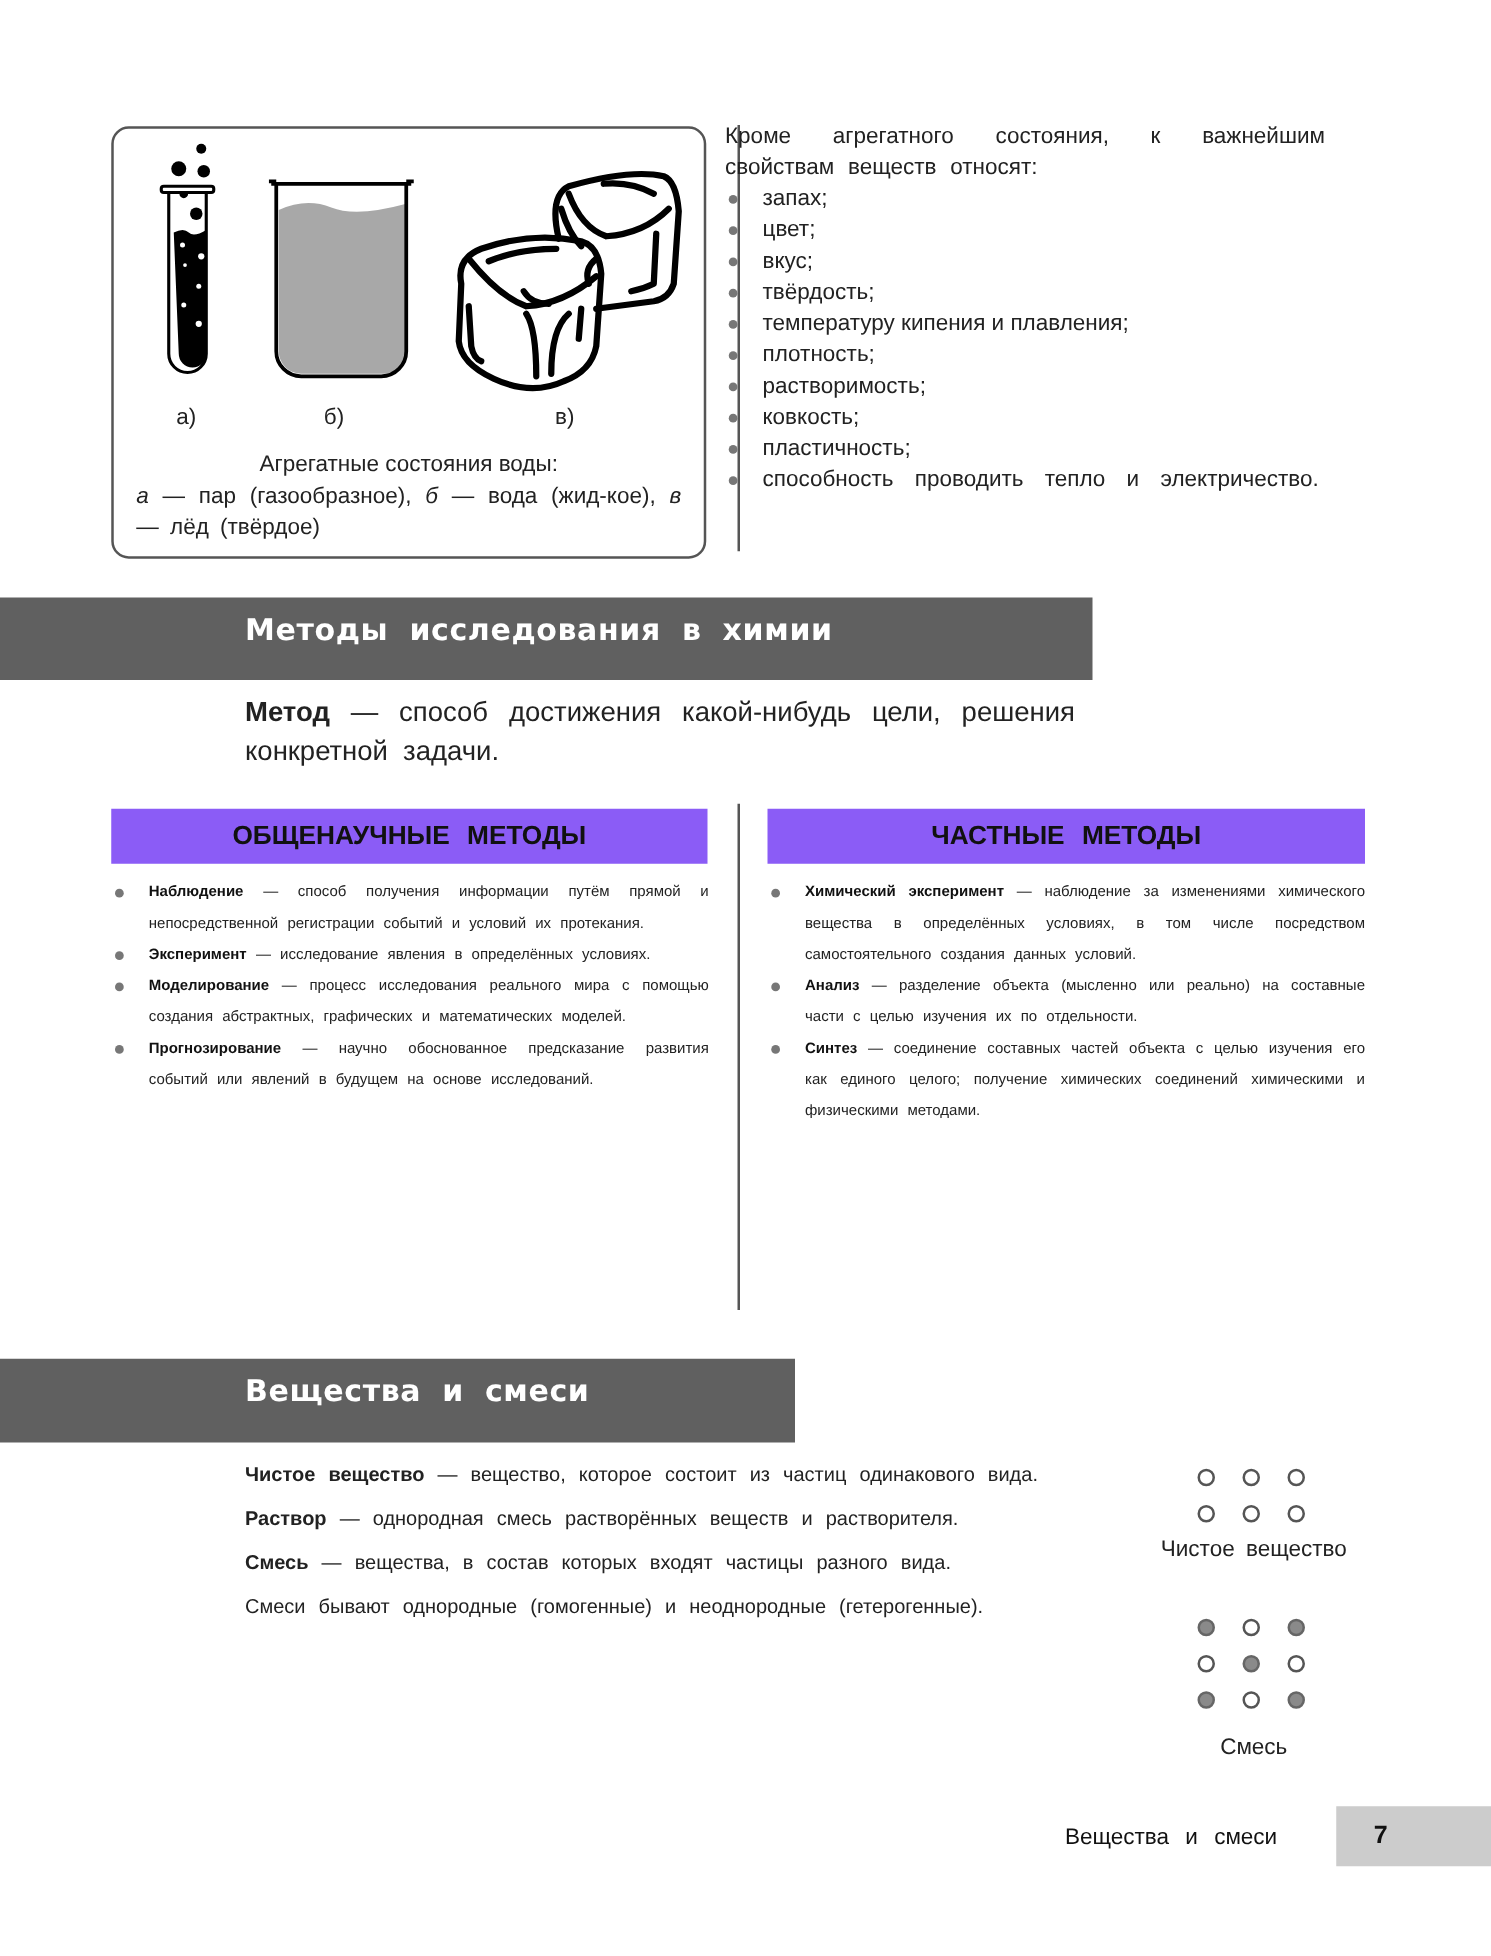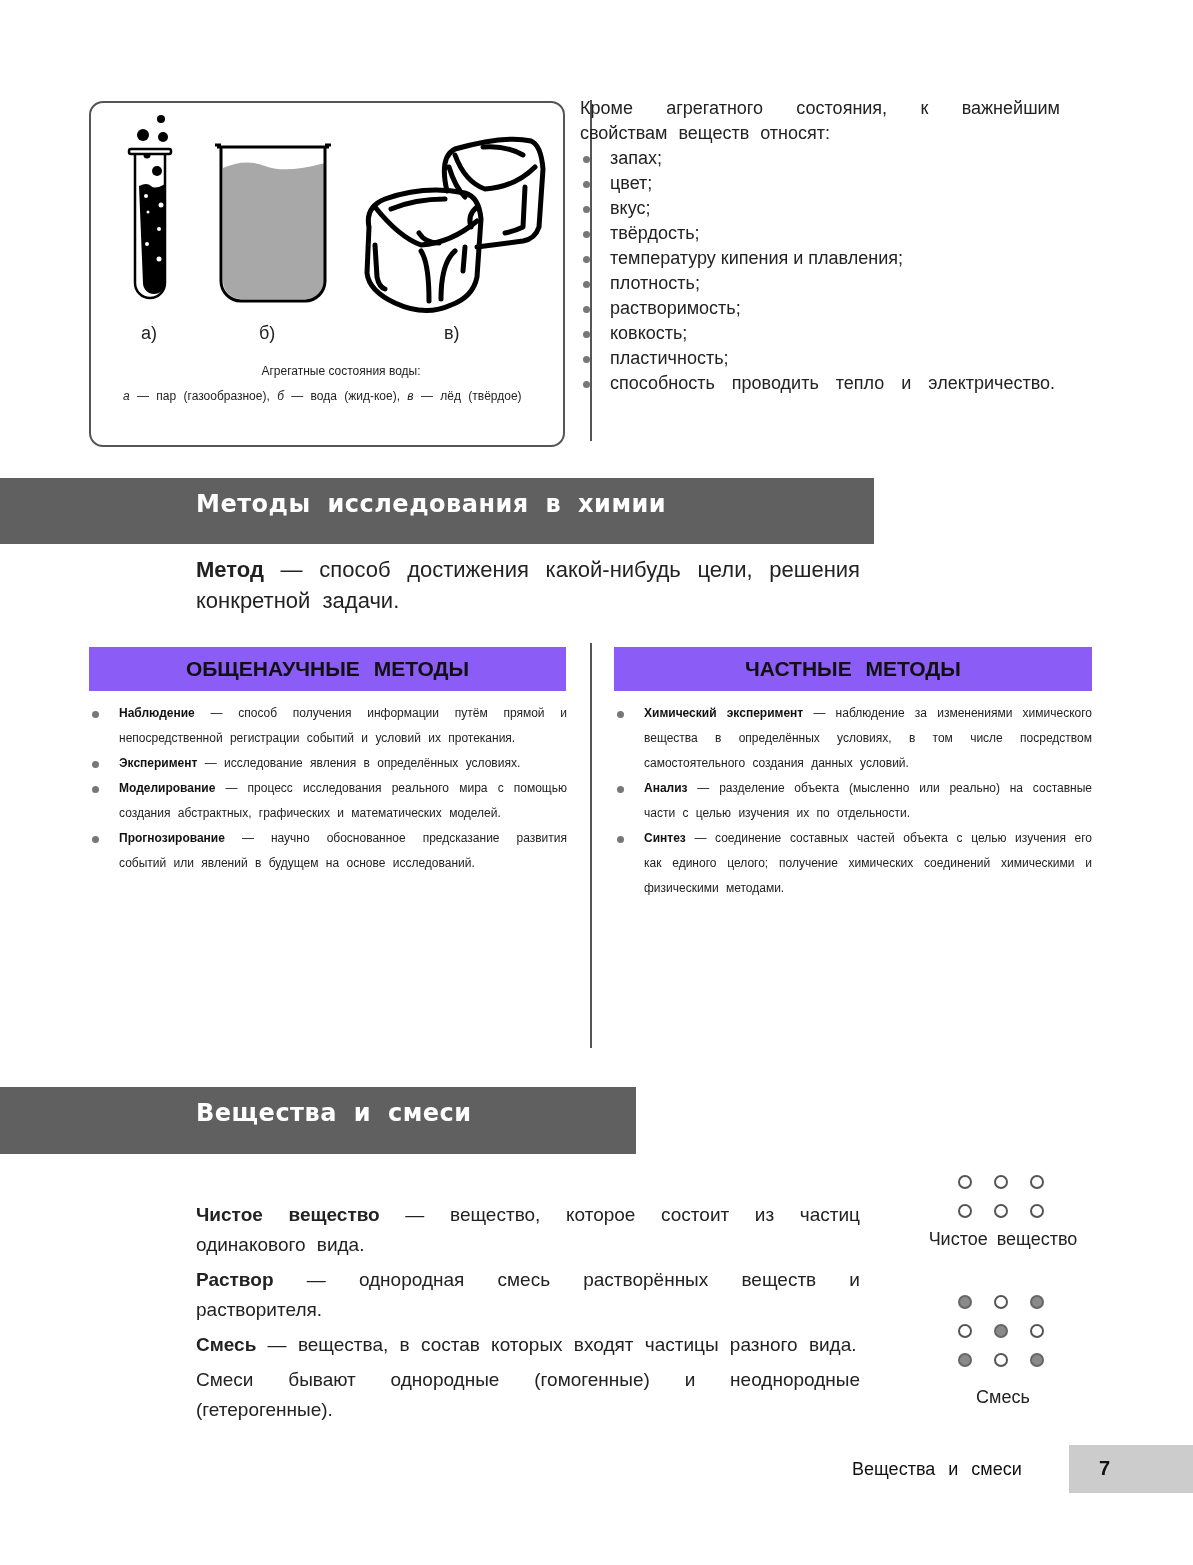--- a/index.html
+++ b/index.html
@@ -4,22 +4,22 @@
 <style>
   html, body { margin: 0; padding: 0; background: #ffffff; }
   body { width: 1193px; height: 1565px; position: relative; overflow: hidden;
          font-family: "Liberation Sans", sans-serif; color: #111; }
   .abs { position: absolute; }
 
   
   #fig-box { left: 89px; top: 101px; width: 476px; height: 346px;
              border: 2px solid #555; border-radius: 14px; box-sizing: border-box; }
   .fig-label { position: absolute; font-size: 18px; color: #222; }
-  #fig-caption { position: absolute; left: 14px; width: 100%; top: 256px; text-align: center;
-                 font-size: 12px; line-height: 25px; color: #222; }
+  #fig-caption { position: absolute; left: 0; width: 100%; top: 256px; text-align: center;
+                 font-size: 18px; line-height: 25px; color: #222; }
   #fig-caption .it { font-style: italic; }
 
   
   #top-divider { left: 590px; top: 100px; width: 2px; height: 341px; background: #555; }
   #props { left: 580px; top: 96px; width: 480px; font-size: 18px; line-height: 25px; color: #222; }
   #props .intro { text-align: justify; word-spacing: 6px; }
   ul.blist { list-style: none; margin: 0; padding: 0; }
   ul.blist li { position: relative; padding-left: 30px; }
   ul.blist li::before { content: ""; position: absolute; left: 3px; top: 10px; width: 7px; height: 7px;
                         border-radius: 50%; background: #777; }
@@ -42,21 +42,21 @@
   #col-head-left { left: 89px; width: 477px; }
   #col-head-right { left: 614px; width: 478px; }
   #mid-divider { left: 590px; top: 643px; width: 2px; height: 405px; background: #555; }
   .col-list { position: absolute; top: 701px; font-size: 12px; line-height: 25px; color: #222;
               text-align: justify; word-spacing: 4px; }
   #left-list { left: 89px; width: 478px; }
   #right-list { left: 614px; width: 478px; }
   .col-list li b { color: #111; }
 
   
-  #subst-text { left: 196px; top: 1200px; width: 664px; font-size: 19px; line-height: 30px;
+  #subst-text { left: 196px; top: 1166px; width: 664px; font-size: 16px; line-height: 30px;
                 color: #222; word-spacing: 6px; text-align: justify; }
   #subst-text p { margin: 0 0 5px 0; }
 
   
   .particle { position: absolute; width: 14px; height: 14px; border-radius: 50%;
               border: 2px solid #555; box-sizing: border-box; background: #fff; }
   .particle.filled { background: #8a8a8a; border-color: #666; }
   .diag-label { position: absolute; font-size: 18px; color: #222; text-align: center; word-spacing: 4px; }
 
   

